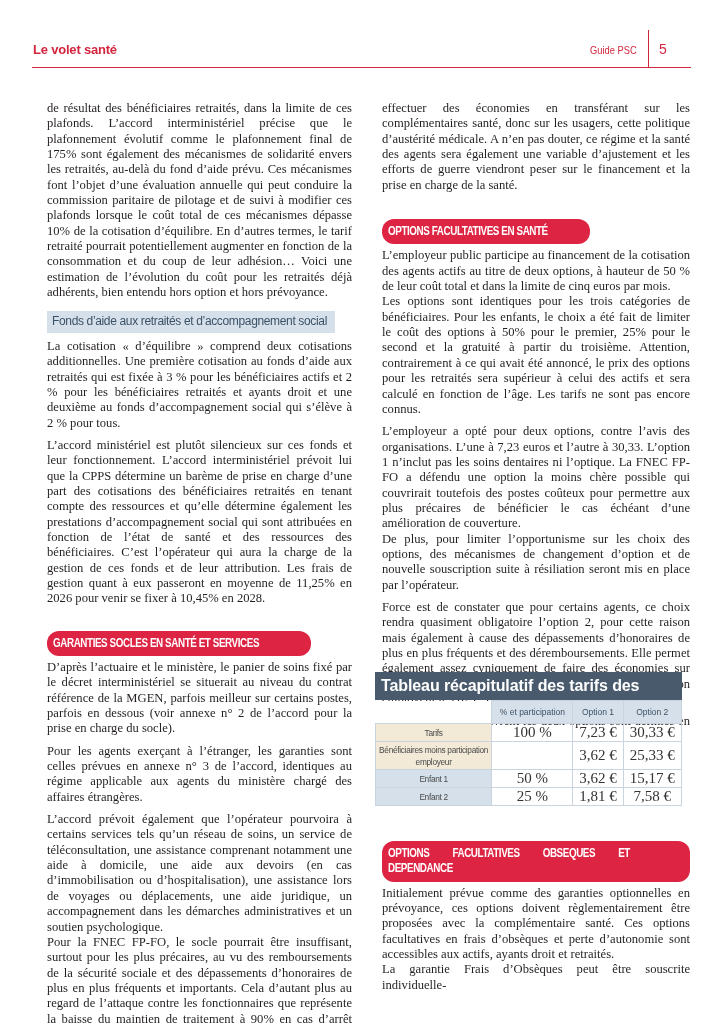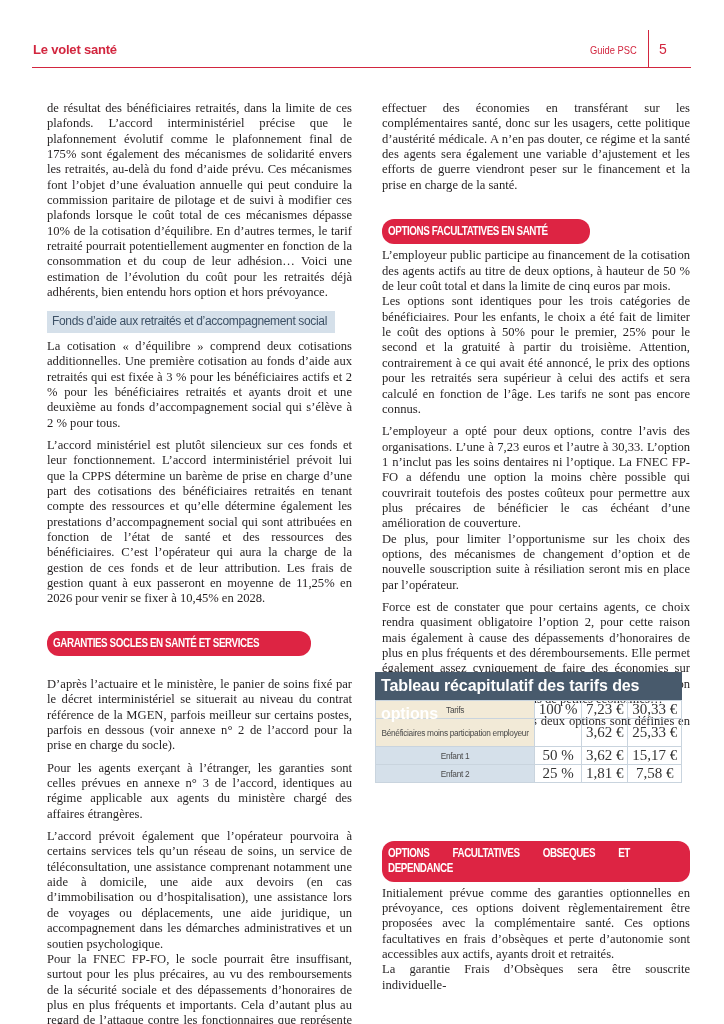--- a/index.html
+++ b/index.html
@@ -45,21 +45,21 @@
 <div class="hdr-page">5</div>
 <div class="hdr-rule"></div>
 
 <div class="col col-left">
   <p>de résultat des bénéficiaires retraités, dans la limite de ces plafonds. L’accord interministériel précise que le plafonnement évolutif comme le plafonnement final de 175%  sont également des mécanismes de solidarité envers les retraités, au-delà du fond d’aide prévu. Ces mécanismes font l’objet d’une évaluation annuelle qui peut conduire la commission paritaire de pilotage et de suivi à modifier ces plafonds lorsque le coût total de ces mécanismes dépasse 10% de la cotisation d’équilibre. En d’autres termes, le tarif retraité pourrait potentiellement augmenter en fonction de la consommation et du coup de leur adhésion… Voici une estimation de l’évolution du coût pour les retraités déjà adhérents, bien entendu hors option et hors prévoyance.</p>
   <div class="subhead">Fonds d’aide aux retraités et d’accompagnement social</div>
   <p>La cotisation « d’équilibre » comprend deux cotisations additionnelles. Une première cotisation au fonds d’aide aux retraités qui est fixée à 3 % pour les bénéficiaires actifs et 2 % pour les bénéficiaires retraités et ayants droit et une deuxième au fonds d’accompagnement social qui s’élève à 2 % pour tous.</p>
   <p class="gap">L’accord ministériel est plutôt silencieux sur ces fonds et leur fonctionnement. L’accord interministériel prévoit lui que la CPPS détermine un barème de prise en charge d’une part des cotisations des bénéficiaires retraités en tenant compte des ressources  et qu’elle détermine également les prestations d’accompagnement social qui sont attribuées en fonction de l’état de santé et des ressources des bénéficiaires. C’est l’opérateur qui aura la charge de la gestion de ces fonds et de leur attribution. Les frais de gestion quant à eux passeront en moyenne de 11,25% en 2026 pour venir se fixer à 10,45% en 2028.</p>
   <div style="height:24px"></div>
   <div class="redhead"><span>GARANTIES SOCLES EN SANTÉ ET SERVICES</span></div>
-  <p style="margin-top:21px">D’après l’actuaire et le ministère, le panier de soins fixé par le décret interministériel se situerait au niveau du contrat référence de la MGEN, parfois meilleur sur certains postes, parfois en dessous (voir annexe n° 2 de l’accord pour la prise en charge du socle).</p>
+  <p style="margin-top:4px">D’après l’actuaire et le ministère, le panier de soins fixé par le décret interministériel se situerait au niveau du contrat référence de la MGEN, parfois meilleur sur certains postes, parfois en dessous (voir annexe n° 2 de l’accord pour la prise en charge du socle).</p>
   <p class="gap">Pour les agents exerçant à l’étranger, les garanties sont celles prévues en annexe n° 3 de l’accord, identiques au régime applicable aux agents du ministère chargé des affaires étrangères.</p>
   <p class="gap">L’accord prévoit également que l’opérateur pourvoira à certains services tels qu’un réseau de soins, un service de téléconsultation, une assistance comprenant notamment une aide à domicile, une aide aux devoirs (en cas d’immobilisation ou d’hospitalisation), une assistance lors de voyages ou déplacements, une aide juridique, un accompagnement dans les démarches administratives et un soutien psychologique.</p>
   <p>Pour la FNEC FP-FO, le socle pourrait être insuffisant, surtout pour les plus précaires, au vu des remboursements de la sécurité sociale et des dépassements d’honoraires de plus en plus fréquents et importants. Cela d’autant plus au regard de l’attaque contre les fonctionnaires que représente la baisse du maintien de traitement à 90% en cas d’arrêt maladie.</p>
   
 </div>
 
 <div class="col col-right">
   <p>effectuer des économies en transférant sur les complémentaires santé, donc sur les usagers, cette politique d’austérité médicale. A n’en pas douter, ce régime et la santé des agents sera également une variable d’ajustement et les efforts de guerre viendront peser sur le financement et la prise en charge de la santé.</p>
   <div style="height:26px"></div>
   <div class="redhead"><span>OPTIONS FACULTATIVES EN SANTÉ</span></div>
@@ -68,20 +68,26 @@
   <p class="gap">L’employeur a opté pour deux options, contre l’avis des organisations. L’une à 7,23 euros et l’autre à 30,33. L’option 1 n’inclut pas les soins dentaires ni l’optique. La FNEC FP-FO a défendu une option la moins chère possible qui couvrirait toutefois des postes coûteux pour permettre aux plus précaires de bénéficier le cas échéant d’une amélioration de couverture.</p>
   <p>De plus, pour limiter l’opportunisme sur les choix des options, des mécanismes de changement d’option et de nouvelle souscription suite à résiliation seront mis en place par l’opérateur.</p>
   <p class="gap">Force est de constater que pour certains agents, ce choix rendra quasiment obligatoire l’option 2, pour cette raison mais également à cause des dépassements d’honoraires de plus en plus fréquents et des déremboursements. Elle permet également assez cyniquement de faire des économies sur ceux qui en ont le plus besoin en limitant la participation employeur à 3,62 €. Il n’y a pas de petites économies…</p>
   <p class="gap"><span>Les garanties que couvrent les deux options sont définies en annexe 2 de l’</span><a class="link">accord</a><span>.</span></p>
 </div>
 
 <div class="tbl-wrap">
   <div class="tbl-title">Tableau récapitulatif des tarifs des options</div>
   <table class="tarifs">
     <tbody>
+        <tr>
+      <th class="blank" style="width:38%"></th>
+      <th>% et participation</th>
+      <th>Option 1</th>
+      <th>Option 2</th>
+    </tr>
     <tr class="r1">
       <td class="lbl beige">Tarifs</td>
       <td class="v">100 %</td>
       <td class="v">7,23 €</td>
       <td class="v">30,33 €</td>
     </tr>
     <tr class="r2">
       <td class="lbl beige">Bénéficiaires moins participation employeur</td>
       <td class="v"></td>
       <td class="v">3,62 €</td>
@@ -99,14 +105,14 @@
       <td class="v">1,81 €</td>
       <td class="v">7,58 €</td>
     </tr>
   </tbody>
     </table>
 </div>
 
 <div class="col col-right" style="top:841px">
   <div class="redhead"><span>OPTIONS FACULTATIVES OBSEQUES ET DEPENDANCE</span></div>
   <p style="margin-top:4px">Initialement prévue comme des garanties optionnelles en prévoyance, ces options doivent règlementairement être proposées avec la complémentaire santé. Ces options facultatives en frais d’obsèques et perte d’autonomie sont accessibles aux actifs, ayants droit et retraités.</p>
-  <p>La garantie Frais d’Obsèques sera être souscrite  individuelle-</p>
+  <p>La garantie Frais d’Obsèques peut être souscrite  individuelle-</p>
 </div>
 
 </body></html>

